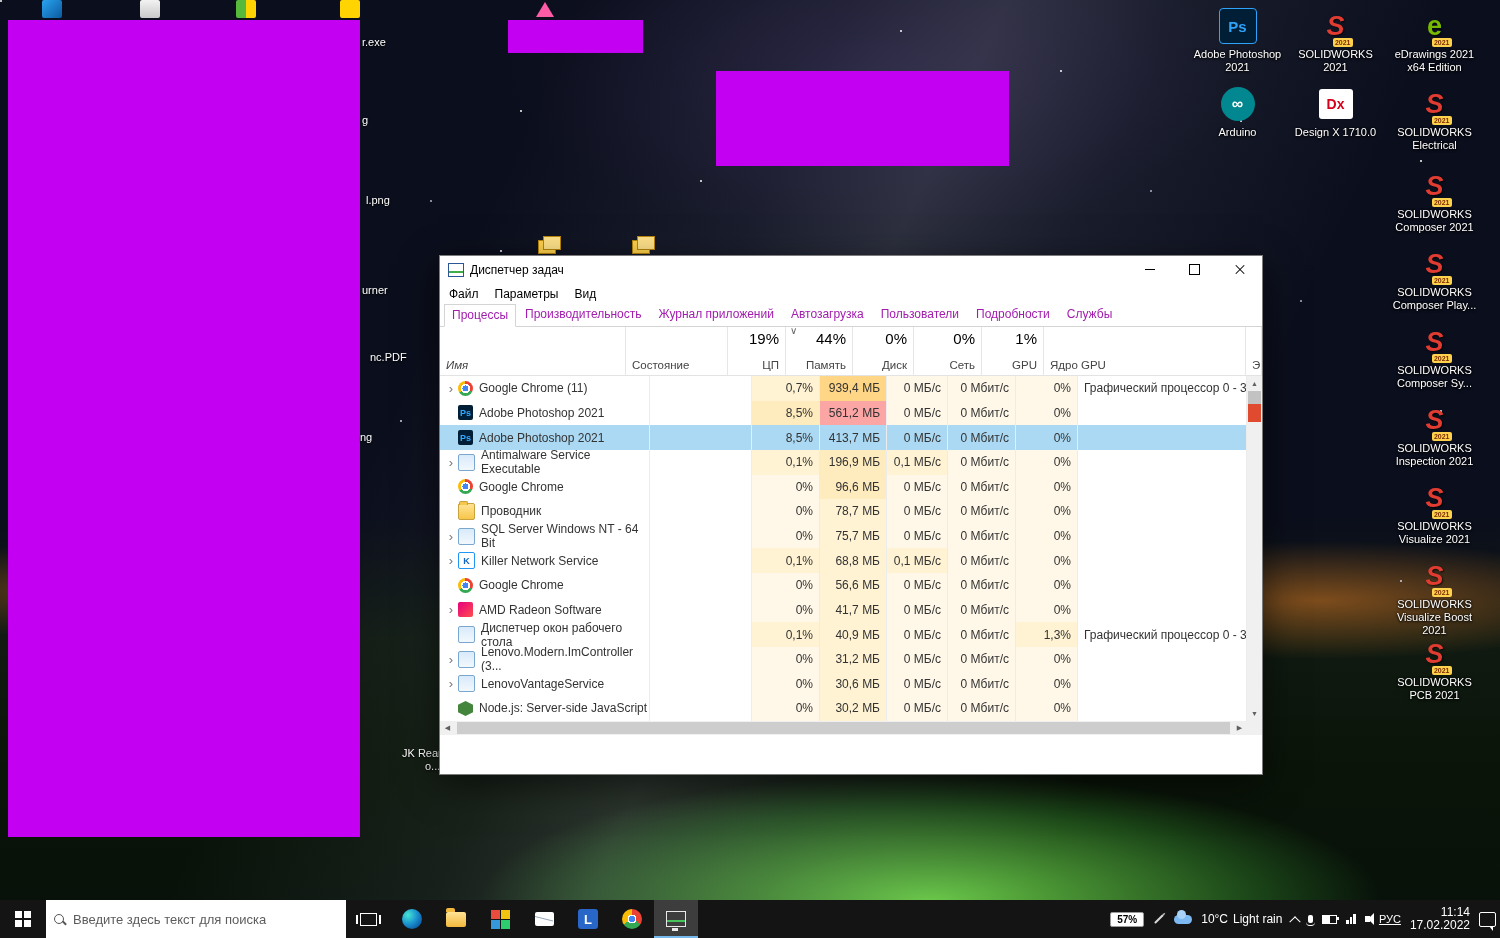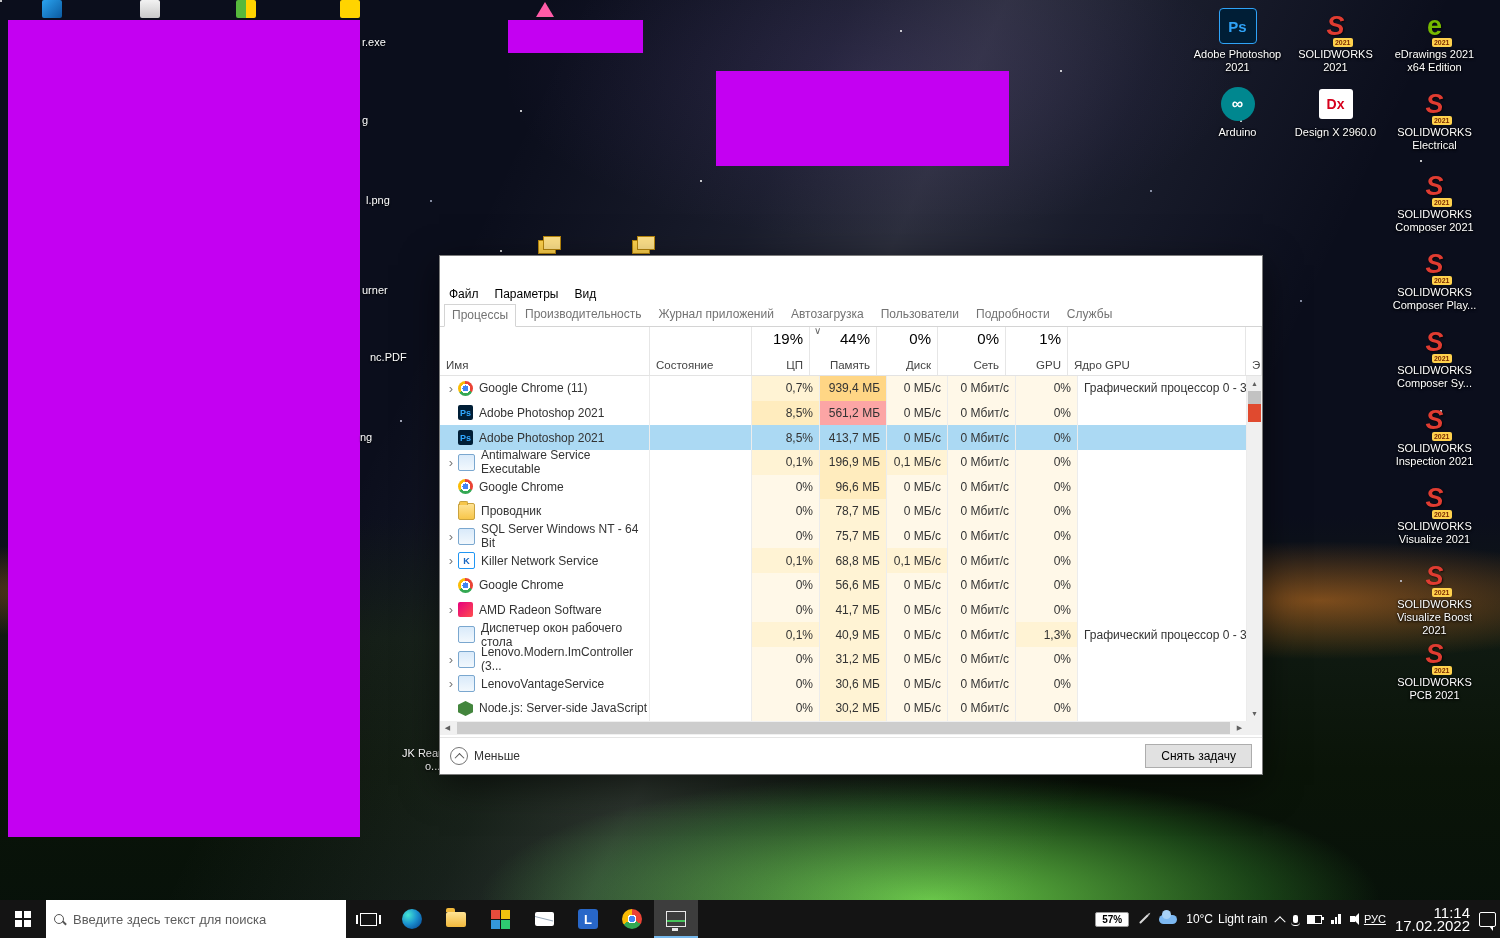--- a/index.html
+++ b/index.html
@@ -59,31 +59,31 @@
       linear-gradient(transparent 55%, #3fae49 55%, #3fae49 72%, transparent 72%),#fff;}
   .tm-title{font-size:12px;color:#000;}
   .tm-controls{margin-left:auto;display:flex;height:100%;}
   .tm-btn{width:45px;height:100%;display:flex;align-items:center;justify-content:center;position:relative;}
   .glyph-min{width:10px;height:1px;background:#000;display:block;}
   .glyph-max{width:9px;height:9px;border:1px solid #000;display:block;}
   .glyph-x1,.glyph-x2{position:absolute;width:12px;height:1px;background:#000;}
   .glyph-x1{transform:rotate(45deg);} .glyph-x2{transform:rotate(-45deg);}
   .tm-menubar{position:absolute;left:0;top:27px;right:0;height:21px;display:flex;align-items:center;gap:16px;padding-left:9px;color:#000;}
   .tm-tabs{position:absolute;left:0;top:48px;right:0;height:23px;display:flex;align-items:flex-end;padding-left:4px;border-bottom:1px solid #d4d4d4;box-sizing:border-box;}
-  .tab{padding:3px 7px 4px;color:#737373;margin-right:1px;border:1px solid transparent;}
+  .tab{padding:3px 7px 4px;color:#a21caf;margin-right:1px;border:1px solid transparent;}
   .tab.active{background:#fff;border:1px solid #d4d4d4;border-bottom:1px solid #fff;margin-bottom:-1px;}
   
   .tm-header{position:absolute;left:0;top:71px;width:822px;height:49px;display:flex;border-bottom:1px solid #e3e3e3;box-sizing:border-box;}
   .hcol{display:flex;flex-direction:column;justify-content:space-between;align-items:flex-end;
     padding:3px 6px 4px;box-sizing:border-box;border-right:1px solid #e6e6e6;position:relative;}
   .hpct{font-size:15px;color:#000;}
   .hlabel{font-size:11.5px;color:#444;}
   .hcol .left{align-self:flex-start;margin-top:auto;}
   .sort{position:absolute;left:4px;top:-2px;font-size:10px;color:#666;}
-  .w-name{width:210px;} .w-status{width:102px;} .w-cpu{width:58px;} .w-mem{width:67px;}
+  .w-name{width:186px;font-style:italic;} .w-status{width:102px;} .w-cpu{width:58px;} .w-mem{width:67px;}
   .w-disk{width:61px;} .w-net{width:68px;} .w-gpu{width:62px;} .w-engine{flex:1;} .w-power{width:16px;overflow:hidden;}
   
   .tm-rows{position:absolute;left:0;top:120px;width:807px;height:345px;overflow:hidden;}
   .prow{height:24.64px;display:flex;}
   .cell{height:100%;display:flex;align-items:center;box-sizing:border-box;border-right:1px solid #ececec;overflow:hidden;}
   .c-name{width:210px;padding-left:4px;}
   .c-status{width:102px;}
   .num{justify-content:flex-end;padding-right:6px;white-space:nowrap;}
   .c-cpu{width:68px;} .c-mem{width:67px;} .c-disk{width:61px;} .c-net{width:68px;} .c-gpu{width:62px;}
   .c-engine{flex:1;padding-left:6px;white-space:nowrap;}
@@ -155,21 +155,21 @@
   .micico{width:5px;height:8px;background:#fff;border-radius:2px;position:relative;}
   .micico::after{content:"";position:absolute;left:-2px;bottom:-3px;width:9px;height:3px;border-bottom:1.5px solid #fff;border-radius:0 0 4px 4px;}
   .battico{width:13px;height:7px;border:1px solid #fff;position:relative;background:linear-gradient(90deg,#fff 55%,transparent 55%);}
   .battico::after{content:"";position:absolute;right:-3px;top:1.5px;width:2px;height:3px;background:#fff;}
   .netico{display:flex;align-items:flex-end;gap:1px;}
   .netico i{width:2.5px;background:#fff;display:block;}
   .netico i:nth-child(1){height:4px;} .netico i:nth-child(2){height:7px;} .netico i:nth-child(3){height:10px;}
   .volico{width:5px;height:6px;background:#fff;position:relative;}
   .volico::before{content:"";position:absolute;left:3px;top:-3px;border-right:6px solid #fff;border-top:6px solid transparent;border-bottom:6px solid transparent;}
   .lang{font-size:11px;text-decoration:underline;}
-  .clock{font-size:15px;line-height:13px;text-align:right;}
+  .clock{font-size:12px;line-height:13px;text-align:right;}
   .notif{width:15px;height:13px;border:1.5px solid #fff;border-radius:2px;position:relative;}
   .notif::after{content:"";position:absolute;right:2px;bottom:-5px;border-left:4px solid transparent;border-right:0 solid transparent;border-top:5px solid #fff;}
 </style>
 </head>
 <body>
 
 <div class="desktop">
   <div class="milkyway"></div>
   <div class="stars"></div>
 </div>
@@ -221,21 +221,21 @@
       <span class="glyph">∞</span>
       <span class="badge"></span>
     </div>
     <div class="cap">Arduino</div>
   </div>
 <div class="dicon" style="left:1288px;top:84px">
     <div class="art art-dx">
       <span class="glyph">Dx</span>
       <span class="badge"></span>
     </div>
-    <div class="cap">Design X 2960.0</div>
+    <div class="cap">Design X 1710.0</div>
   </div>
 <div class="dicon" style="left:1387px;top:84px">
     <div class="art art-sw">
       <span class="glyph">S</span>
       <span class="badge">2021</span>
     </div>
     <div class="cap">SOLIDWORKS Electrical</div>
   </div>
 <div class="dicon" style="left:1387px;top:166px">
     <div class="art art-sw">
@@ -281,20 +281,36 @@
   </div>
 <div class="dicon" style="left:1387px;top:634px">
     <div class="art art-sw">
       <span class="glyph">S</span>
       <span class="badge">2021</span>
     </div>
     <div class="cap">SOLIDWORKS PCB 2021</div>
   </div>
 
 <div class="tm">
+  <div class="tm-titlebar">
+    <span class="tm-appicon"></span>
+    <span class="tm-title">Диспетчер задач</span>
+    <div class="tm-controls">
+      <div class="tm-btn">
+          <span class="glyph-min"></span>
+        </div>
+      <div class="tm-btn">
+          <span class="glyph-max"></span>
+        </div>
+      <div class="tm-btn">
+          <span class="glyph-x1"></span>
+          <span class="glyph-x2"></span>
+        </div>
+    </div>
+  </div>
 
   <div class="tm-menubar">
     <span>Файл</span>
     <span>Параметры</span>
     <span>Вид</span>
   </div>
 
   <div class="tm-tabs">
     <span class="tab active">Процессы</span>
     <span class="tab">Производительность</span>
@@ -549,29 +565,20 @@
 
   <div class="hscroll">
     <div class="hs-arrow">◀</div>
     <div class="hs-track">
         <div class="hs-thumb"></div>
       </div>
     <div class="hs-arrow">▶</div>
     <div class="hs-corner"></div>
   </div>
 
-  <div class="tm-footer">
-    <div class="less">
-      <span class="circ">
-          <span class="chev"></span>
-        </span>
-      <span>Меньше</span>
-    </div>
-    <button class="endtask">Снять задачу</button>
-  </div>
 </div>
 
 <div class="taskbar">
   <div class="start">
       <span class="winlogo">
         <span></span>
         <span></span>
         <span></span>
         <span></span>
       </span>

